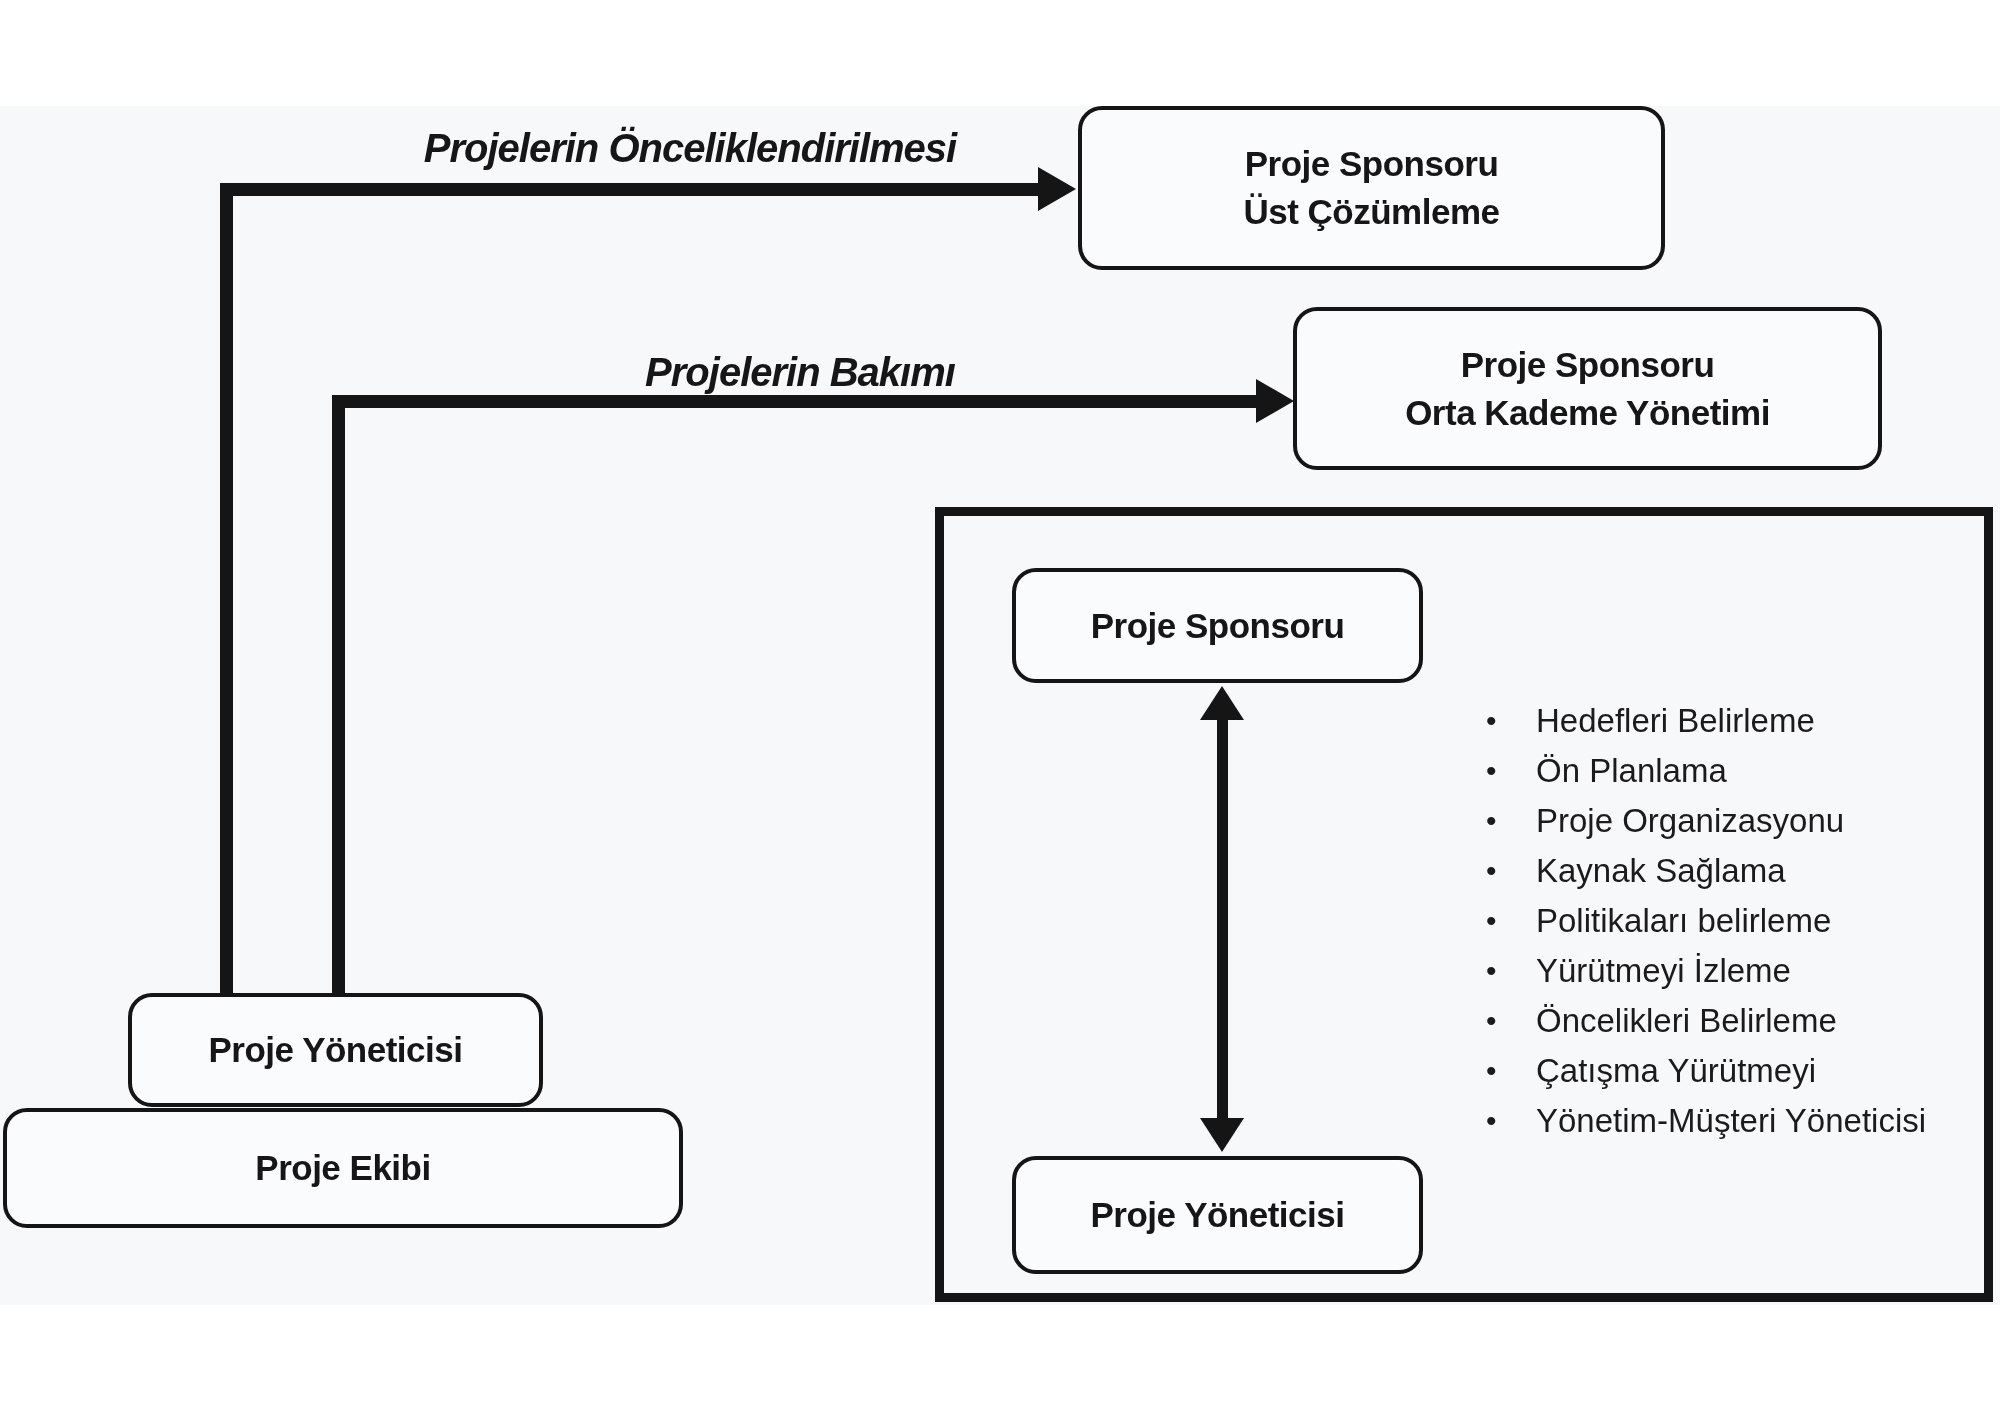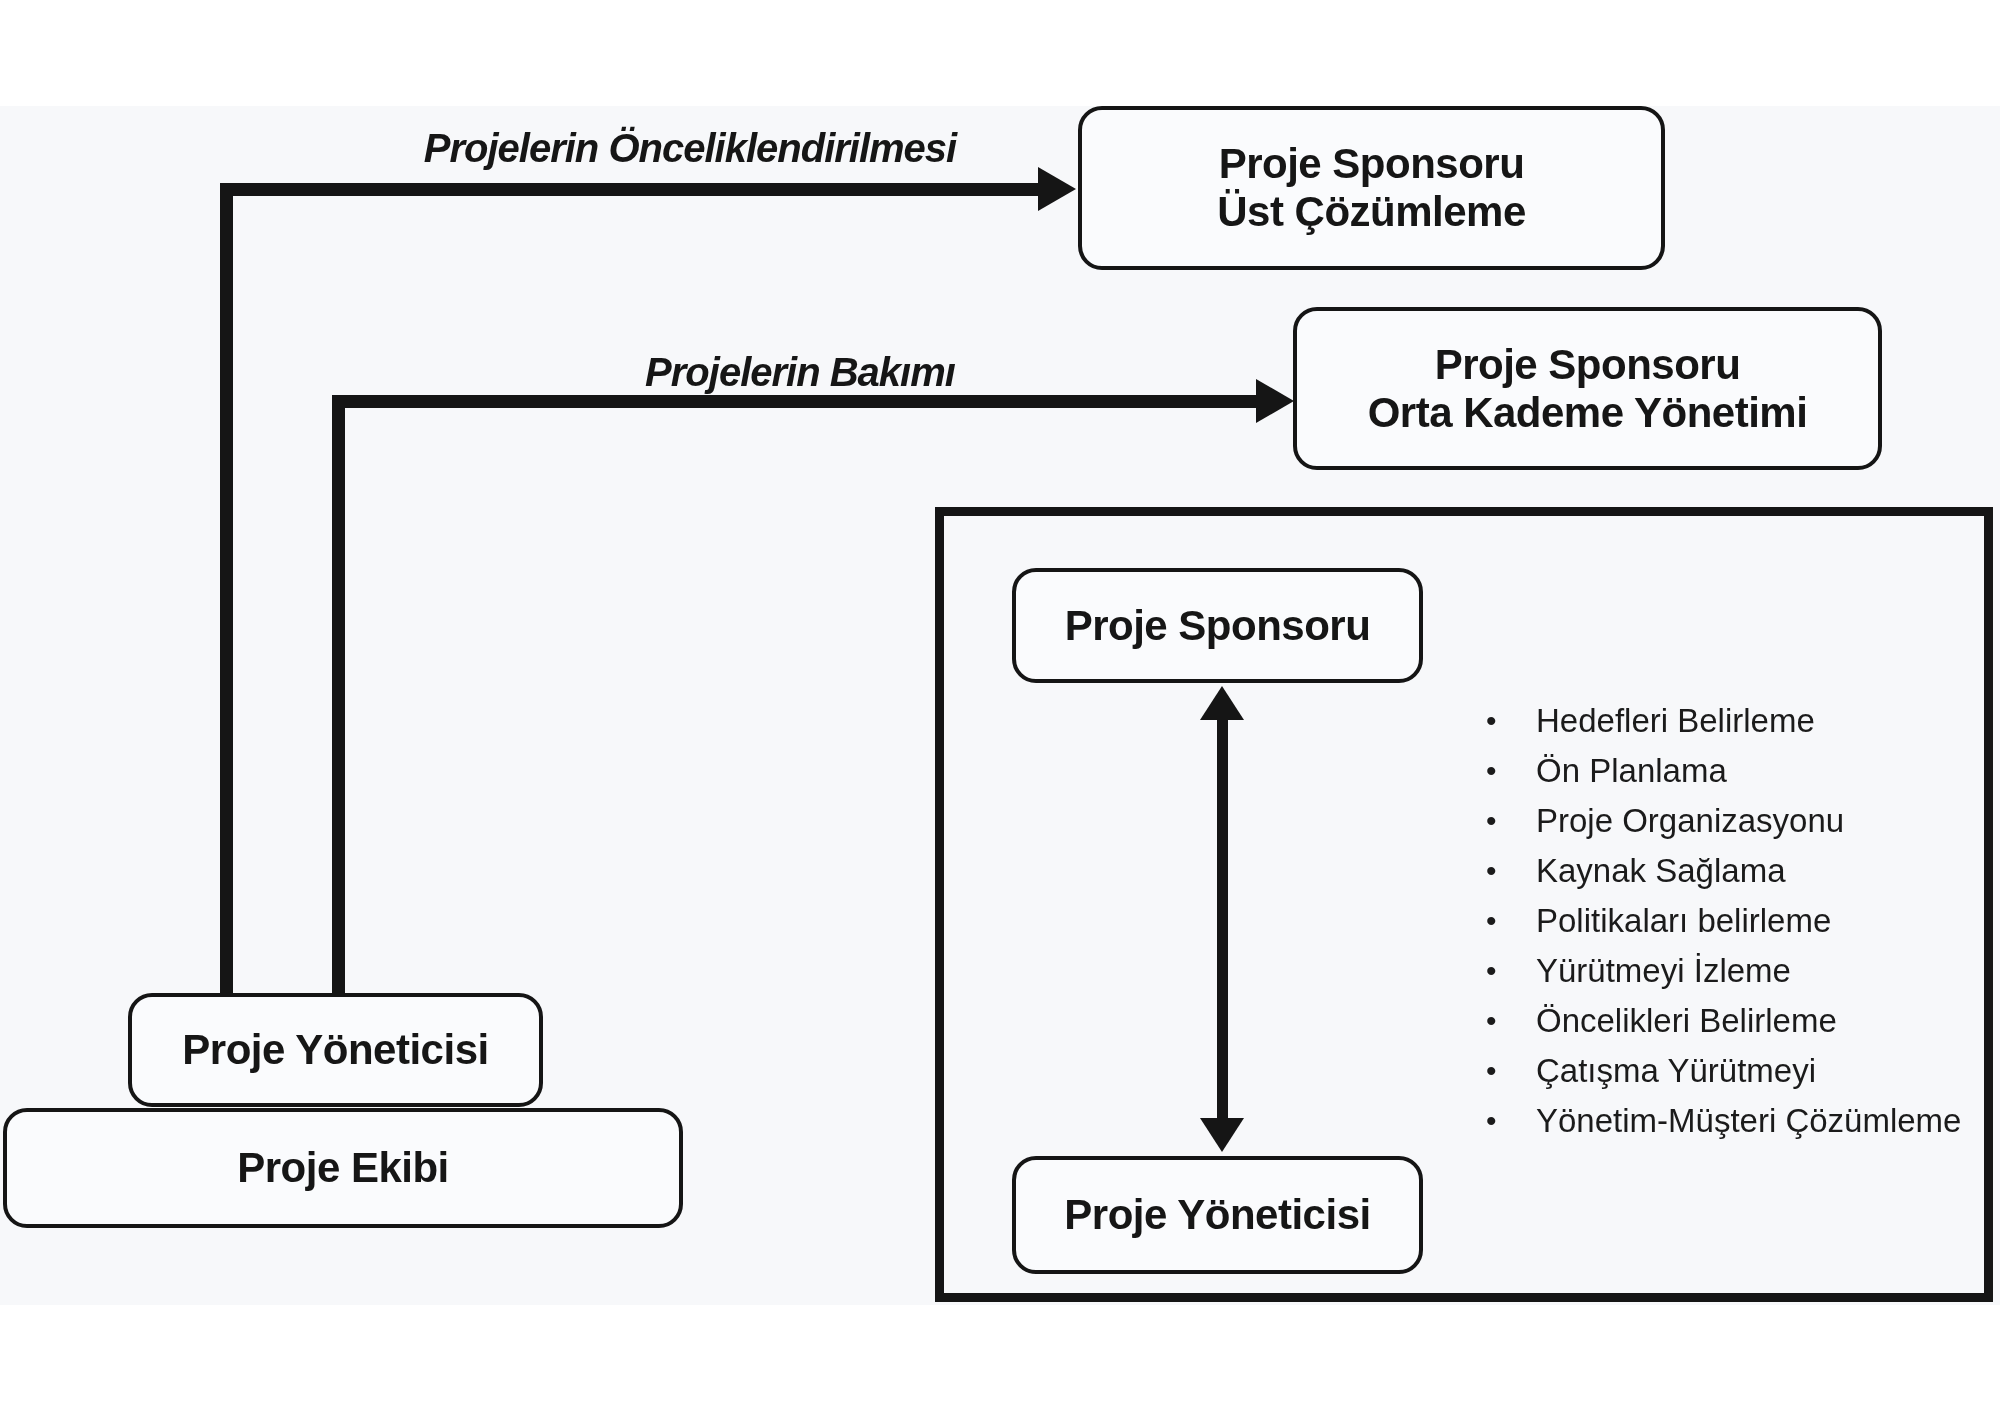--- a/index.html
+++ b/index.html
@@ -59,21 +59,21 @@
     border: 4px solid var(--line);
     border-radius: 24px;
     background: var(--box-fill);
     display: flex;
     flex-direction: column;
     align-items: center;
     justify-content: center;
     text-align: center;
   }
   .node .bl {
-    font-size: 42px;
+    font-size: 35px;
     font-weight: bold;
     line-height: 48px;
     letter-spacing: -0.5px;
     white-space: nowrap;
     color: #161616;
   }
   .box-top-sponsor   { left: 1078px; top: 106px;  width: 587px; height: 164px; }
   .box-mid-sponsor   { left: 1293px; top: 307px;  width: 589px; height: 163px; }
   .box-inner-sponsor { left: 1012px; top: 568px;  width: 411px; height: 115px; }
   .box-inner-manager { left: 1012px; top: 1156px; width: 411px; height: 118px; }
@@ -193,21 +193,21 @@
     <li class="duty">
       <span class="dot">•</span>
       <span>Öncelikleri Belirleme</span>
     </li>
     <li class="duty">
       <span class="dot">•</span>
       <span>Çatışma Yürütmeyi</span>
     </li>
     <li class="duty">
       <span class="dot">•</span>
-      <span>Yönetim-Müşteri Çözümleme</span>
+      <span>Yönetim-Müşteri Yöneticisi</span>
     </li>
   </ul>
 
   <div class="node box-left-manager">
     <span class="bl">Proje Yöneticisi</span>
   </div>
   <div class="node box-team">
     <span class="bl">Proje Ekibi</span>
   </div>
 

